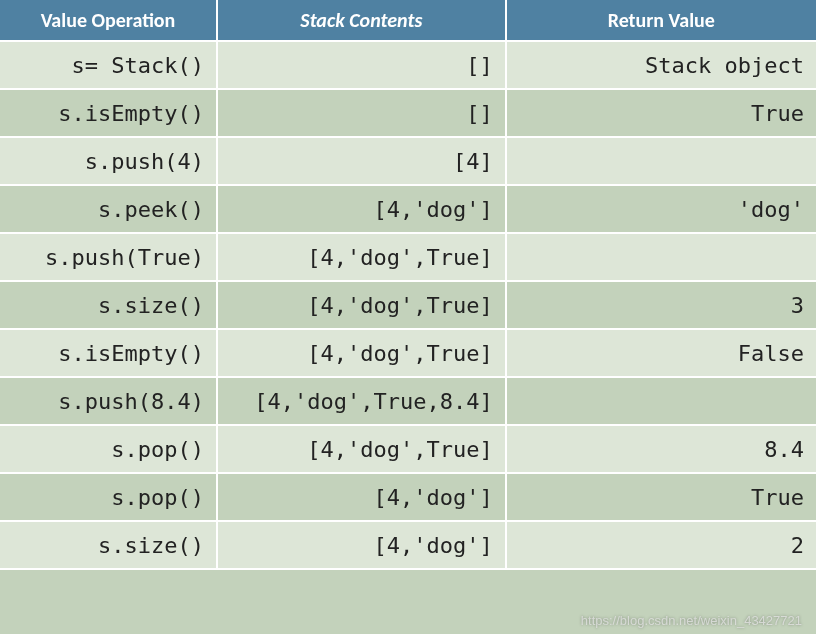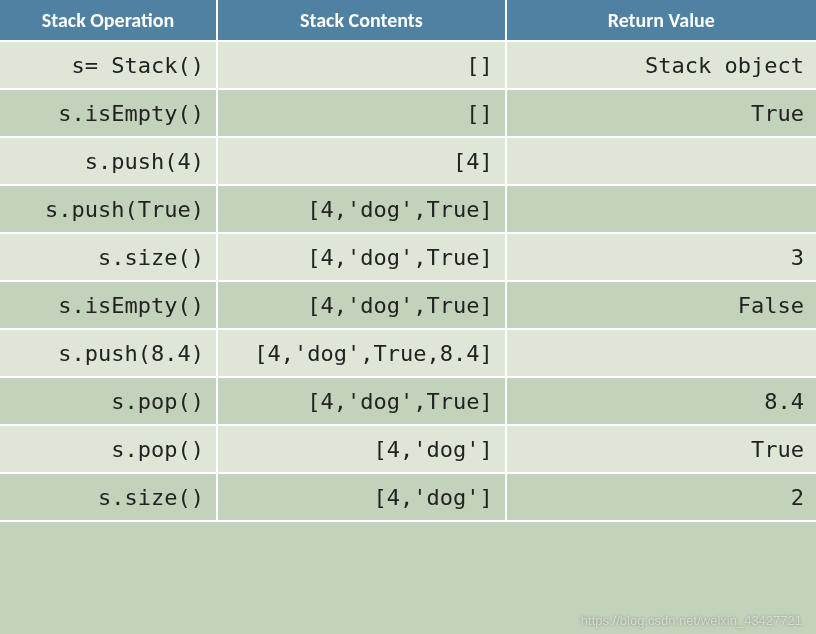--- a/index.html
+++ b/index.html
@@ -35,59 +35,64 @@
     font-family: "Consolas","Menlo",monospace;
     white-space: pre;
     color: #222;
     height: 48px;
     text-align: right;
   }
   .table td:last-child { border-right: none; margin-left: 23px; }
   .table tbody tr:nth-child(odd)  { background: #dde6d7; }
   .table tbody tr:nth-child(even) { background: #c3d2bb; }
   .col-op   { width: 200px; }
-  .col-cont { width: 266px; }
+  .col-cont { width: 266px; font-style: italic; }
   .col-ret  { width: 286px; }
   .watermark {
     position: absolute;
     right: 14px;
     bottom: 6px;
     font-family: Arial, sans-serif;
     font-size: 13px;
     color: rgba(230,230,230,0.75);
     text-shadow: 0 0 3px rgba(0,0,0,0.35);
     pointer-events: none;
   }
 </style>
 </head>
 <body>
 
 <table class="table">
   <thead>
     <tr>
-      <th class="col-op">Stack Operation</th>
+      <th class="col-op">Value Operation</th>
       <th class="col-cont">Stack Contents</th>
       <th class="col-ret">Return Value</th>
     </tr>
   </thead>
   <tbody>
     <tr>
         <td>s= Stack()</td>
         <td>[]</td>
         <td>Stack object</td>
       </tr>
     <tr>
         <td>s.isEmpty()</td>
         <td>[]</td>
         <td>True</td>
       </tr>
     <tr>
         <td>s.push(4)</td>
         <td>[4]</td>
         <td></td>
+      </tr>
+    <tr>
+        <td>s.peek()</td>
+        <td>[4,'dog']</td>
+        <td>'dog'</td>
       </tr>
     <tr>
         <td>s.push(True)</td>
         <td>[4,'dog',True]</td>
         <td></td>
       </tr>
     <tr>
         <td>s.size()</td>
         <td>[4,'dog',True]</td>
         <td>3</td>

